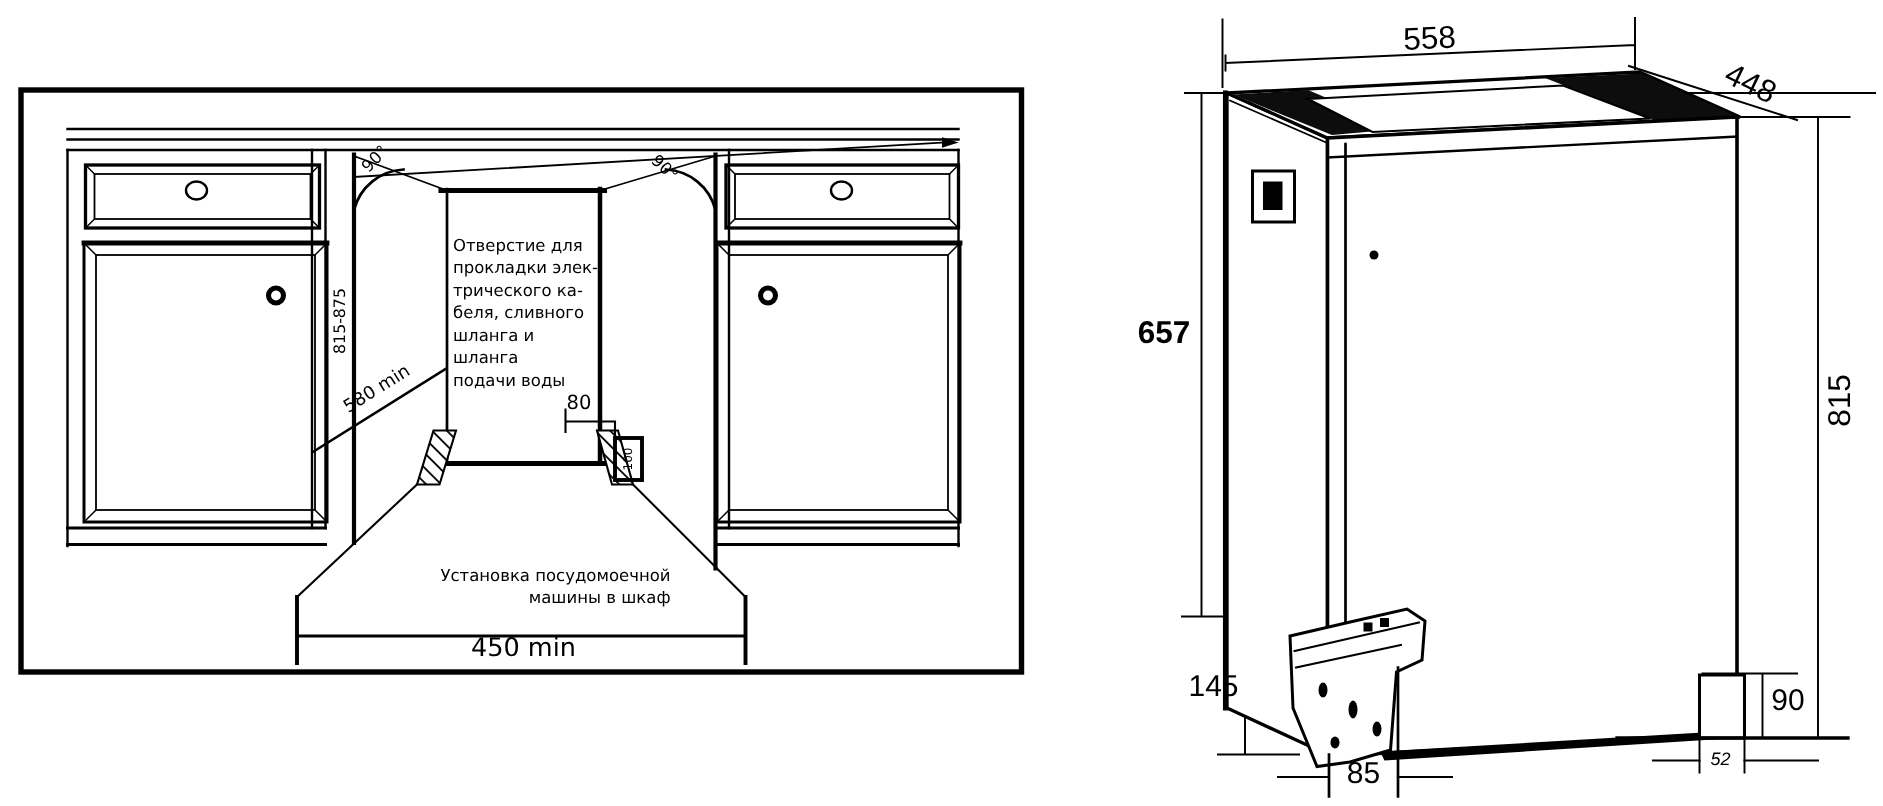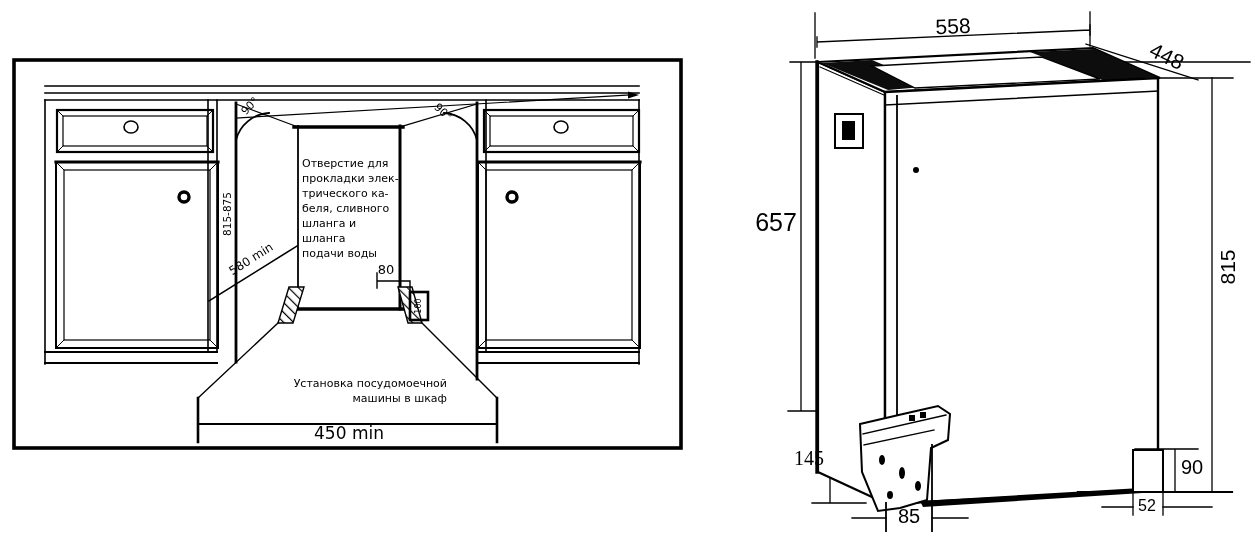--- a/index.html
+++ b/index.html
@@ -158,25 +158,25 @@
   <span class="lbl ru" style="left:419px; top:306px; font-size:8px; transform:translate(-50%,-50%) rotate(-90deg);">100</span>
 
   <span class="lbl ru" style="left:250px; top:106px; font-size:11px; transform:translate(-50%,-50%) rotate(-46deg);">90°</span>
 
   <span class="lbl ru" style="left:443px; top:112px; font-size:11px; transform:translate(-50%,-50%) rotate(43deg);">90°</span>
 
   <span class="lbl num" style="left:953px; top:26px; font-size:21px; transform:translate(-50%,-50%) rotate(-2.5deg);">558</span>
 
   <span class="lbl num" style="left:1167px; top:56px; font-size:21px; transform:translate(-50%,-50%) rotate(26deg);">448</span>
 
-  <span class="lbl num" style="left:776px; top:222px; font-size:25px;">657</span>
+  <span class="lbl num" style="left:776px; top:222px; font-size:21px;font-weight:bold;">657</span>
 
   <span class="lbl num" style="left:1227px; top:267px; font-size:21px; transform:translate(-50%,-50%) rotate(-90deg);">815</span>
 
-  <span class="lbl num" style="left:809px; top:458px; font-size:20px;font-family:Liberation Serif, serif;">145</span>
+  <span class="lbl num" style="left:809px; top:458px; font-size:20px;">145</span>
 
   <span class="lbl num" style="left:909px; top:516px; font-size:20px;">85</span>
 
   <span class="lbl num" style="left:1192px; top:467px; font-size:20px;">90</span>
 
-  <span class="lbl num" style="left:1147px; top:506px; font-size:16px;">52</span>
+  <span class="lbl num" style="left:1147px; top:506px; font-size:12px;font-style:italic;">52</span>
 
 </div>
 
 </body></html>

